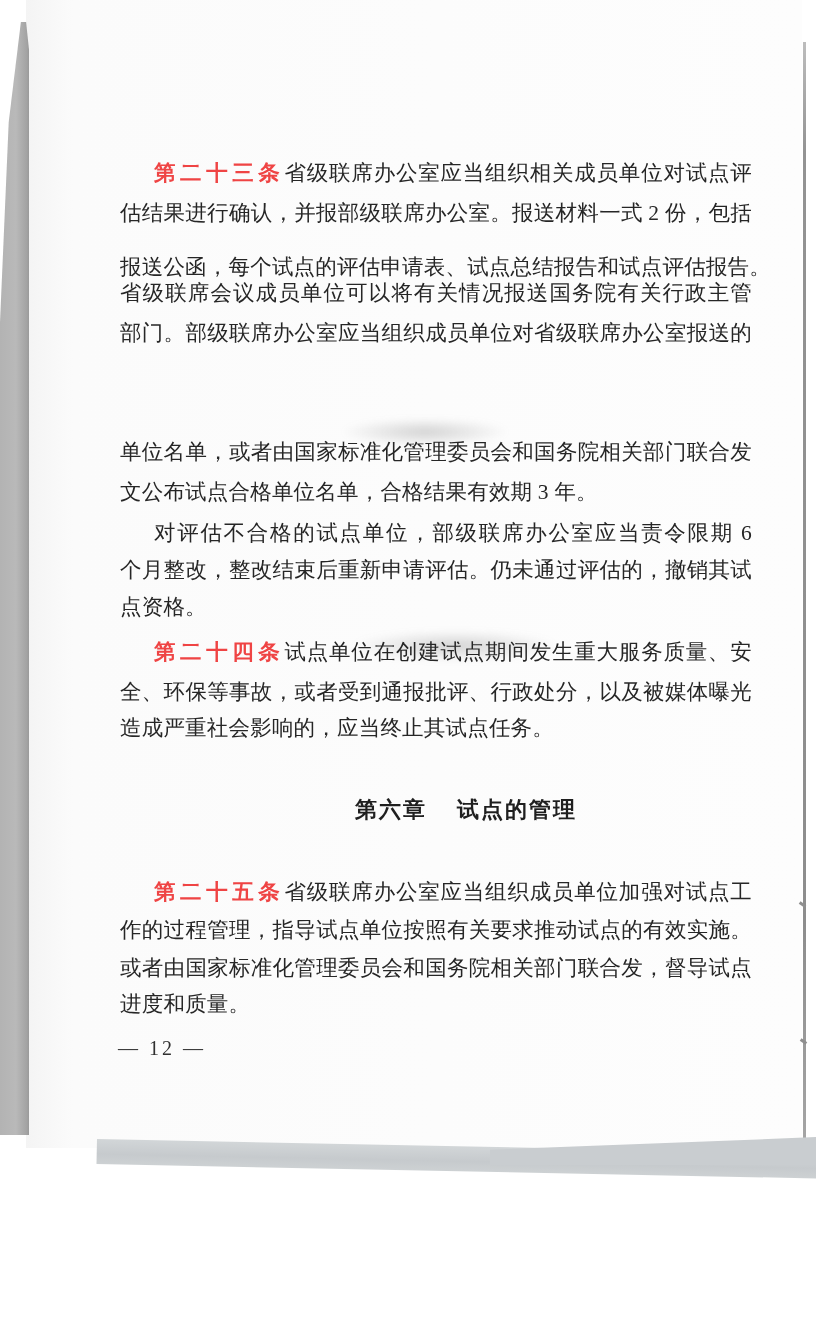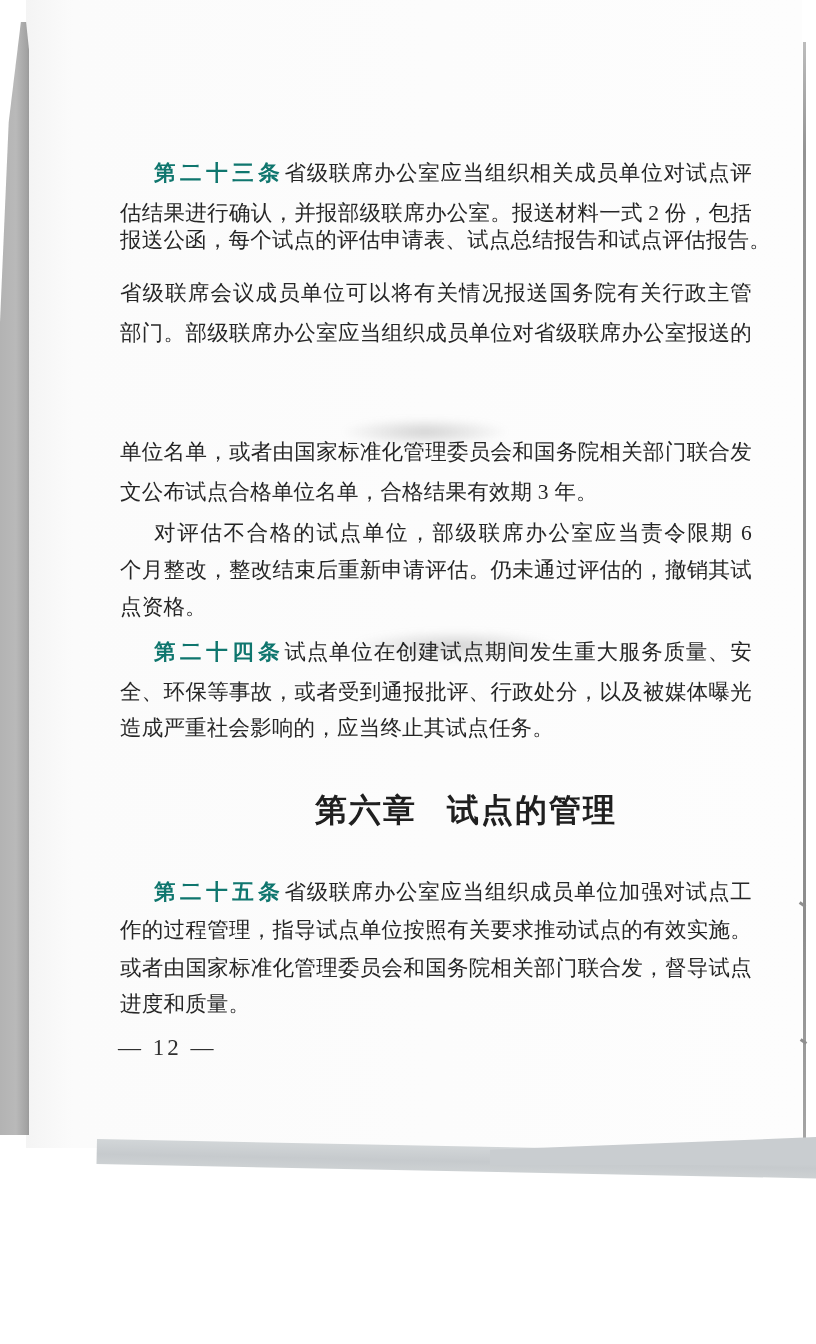--- a/index.html
+++ b/index.html
@@ -71,39 +71,39 @@
   }
   .line.short {
     text-align: left;
     text-align-last: left;
   }
   .line.indent { padding-left: 34px; width: 598px; }
   .lbl {
     font-weight: bold;
     font-family: "Liberation Sans", "DejaVu Sans", sans-serif;
     letter-spacing: 4px;
-    color: #0f766e;
+    color: #ef4444;
   }
   #chapter-heading {
     position: absolute;
     left: 150px; top: 788px; width: 632px; height: 44px;
     line-height: 44px;
     text-align: center;
-    font-size: 32px;
+    font-size: 22px;
     font-weight: bold;
     font-family: "Liberation Sans", "DejaVu Sans", sans-serif;
     color: #1f1f1f;
     letter-spacing: 2px;
   }
   #chapter-heading .chap-gap { display: inline-block; width: 30px; }
   #page-number {
     position: absolute;
     left: 118px; top: 1031px; height: 34px;
     line-height: 34px;
-    font-size: 23px;
+    font-size: 20px;
     letter-spacing: 3px;
     color: #303030;
   }
 </style>
 </head>
 <body>
 
 <div id="scan-root">
   <div id="page-sheet"></div>
 
@@ -111,21 +111,21 @@
   <div id="right-edge-line"></div>
   <div class="edge-speck" style="left:799px; top:903px;"></div>
   <div class="edge-speck" style="left:800px; top:1040px;"></div>
   <div id="bottom-edge-shadow"></div>
   <div id="bottom-edge-shadow2"></div>
   <div class="smudge" style="left:340px; top:418px; width:170px; height:28px;"></div>
   <div class="smudge" style="left:350px; top:630px; width:210px; height:32px;"></div>
 
   <div class="line indent" style="top:153px"><span class="lbl">第二十三条</span><span>省级联席办公室应当组织相关成员单位对试点评</span></div>
   <div class="line" style="top:193px"><span>估结果进行确认，并报部级联席办公室。报送材料一式 2 份，包括</span></div>
-  <div class="line" style="top:220px"><span>报送公函，每个试点的评估申请表、试点总结报告和试点评估报告。</span></div>
+  <div class="line" style="top:247px"><span>报送公函，每个试点的评估申请表、试点总结报告和试点评估报告。</span></div>
   <div class="line" style="top:273px"><span>省级联席会议成员单位可以将有关情况报送国务院有关行政主管</span></div>
   <div class="line" style="top:313px"><span>部门。部级联席办公室应当组织成员单位对省级联席办公室报送的</span></div>
   <div class="line" style="top:432px"><span>单位名单，或者由国家标准化管理委员会和国务院相关部门联合发</span></div>
   <div class="line short" style="top:472px"><span>文公布试点合格单位名单，合格结果有效期 3 年。</span></div>
   <div class="line indent" style="top:513px"><span>对评估不合格的试点单位，部级联席办公室应当责令限期 6</span></div>
   <div class="line" style="top:550px"><span>个月整改，整改结束后重新申请评估。仍未通过评估的，撤销其试</span></div>
   <div class="line short" style="top:587px"><span>点资格。</span></div>
 
   <div class="line indent" style="top:632px"><span class="lbl">第二十四条</span><span>试点单位在创建试点期间发生重大服务质量、安</span></div>
   <div class="line" style="top:672px"><span>全、环保等事故，或者受到通报批评、行政处分，以及被媒体曝光</span></div>

